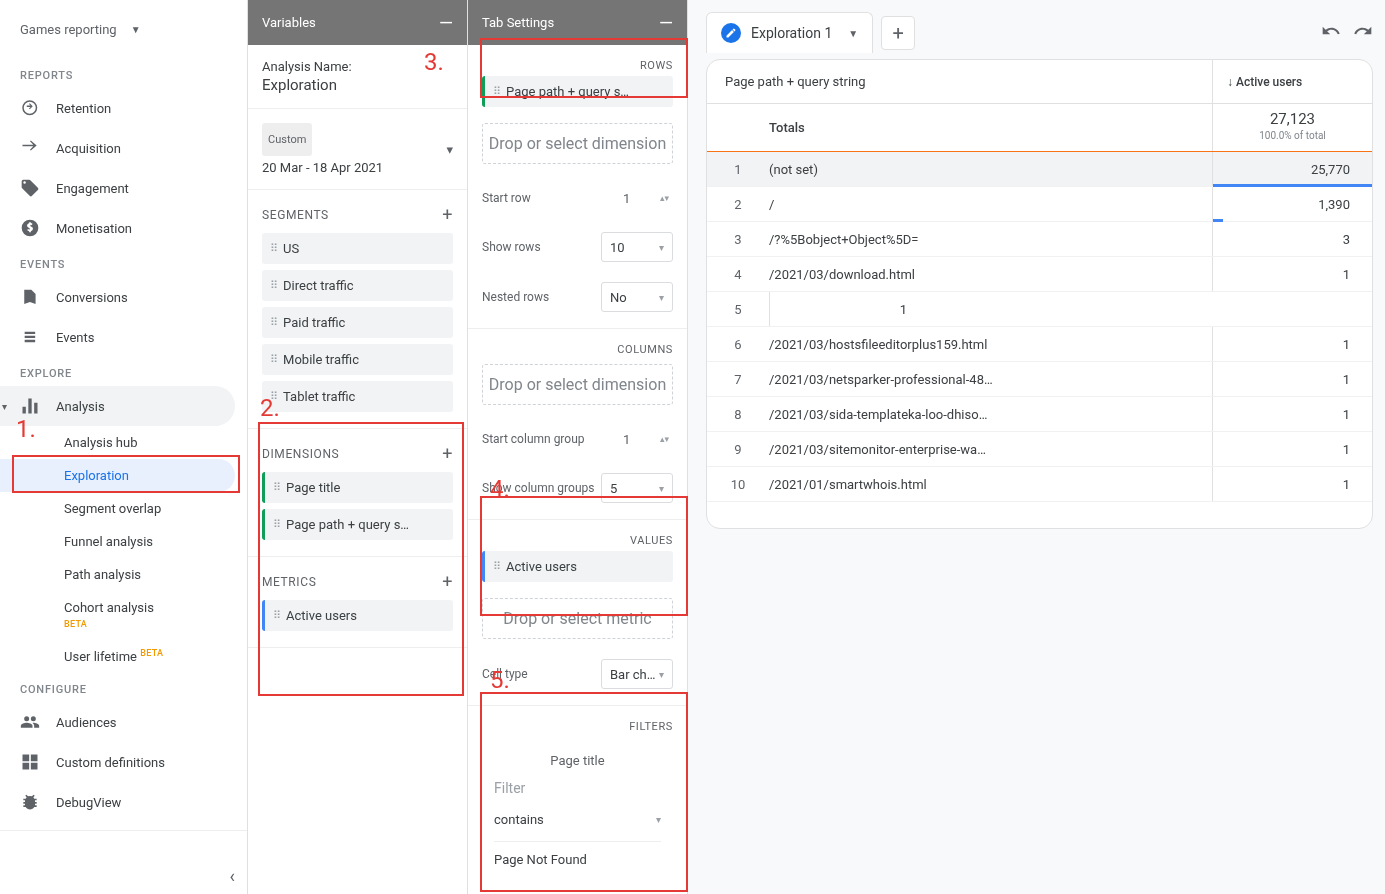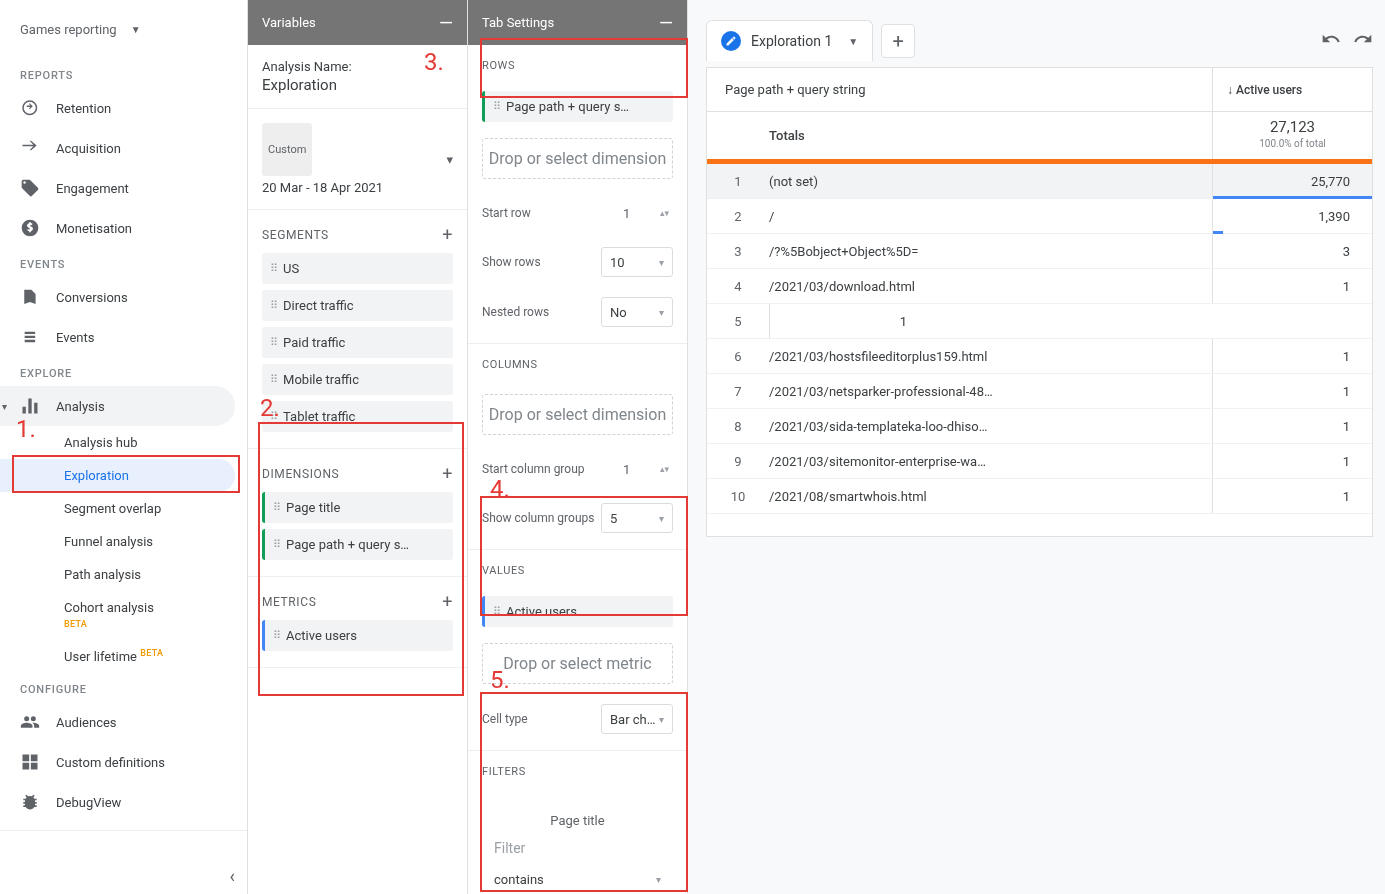--- a/index.html
+++ b/index.html
@@ -34,52 +34,52 @@
 .panel-body { overflow-y:auto; flex:1; }
 .section { padding:14px 14px 10px; border-bottom:1px solid #eee; }
 .section .label { font-size:12px; color:#5f6368; letter-spacing:0.6px; display:flex; justify-content:space-between; align-items:center; margin-bottom:8px; }
 .section .plus { color:#5f6368; font-size:18px; cursor:pointer; }
 .analysis-name { font-size:13px; color:#3c4043; padding:14px; border-bottom:1px solid #eee; }
 .analysis-name .val { font-size:15px; margin-top:2px; }
 .chip { display:flex; align-items:center; gap:6px; background:#f1f3f4; border-radius:3px; padding:8px 8px; margin-bottom:6px; font-size:13px; color:#3c4043; }
 .chip .drag { color:#9aa0a6; font-size:11px; letter-spacing:-1px; }
 .chip.green { border-left:3px solid #0f9d58; }
 .chip.blue { border-left:3px solid #4285f4; }
-.custom-pill { background:#eee; border-radius:3px; font-size:11px; padding:20px 6px; display:inline-block; color:#5f6368; margin-bottom:4px;}
+.custom-pill { background:#eee; border-radius:3px; font-size:11px; padding:10px 6px; display:inline-block; color:#5f6368; margin-bottom:4px;}
 .date-row { display:flex; justify-content:space-between; align-items:center; padding:14px; border-bottom:1px solid #eee; }
 
 
 .setrow { display:flex; justify-content:space-between; align-items:center; padding:10px 14px; font-size:12px; color:#5f6368; }
 .setrow .ctrl { width:72px; height:30px; border:1px solid #dadce0; border-radius:3px; display:flex; align-items:center; justify-content:space-between; padding:0 8px; background:#fff; font-size:13px; color:#3c4043; }
 .setrow .stepper { width:72px; height:28px; display:flex; align-items:center; justify-content:space-between; font-size:13px; padding:0 4px 0 22px;}
 .drop-target { border:1px dashed #cfd2d6; border-radius:3px; color:#80868b; font-size:16px; text-align:center; padding:10px 4px; margin:4px 14px 10px; }
-.subhead { font-size:11px; letter-spacing:0.6px; color:#5f6368; padding:14px 14px 19px; border-top:1px solid #eee;}
+.subhead { font-size:11px; letter-spacing:0.6px; color:#5f6368; padding:14px 14px 4px; border-top:1px solid #eee;text-align:right;}
 .subhead.first { border-top:none;}
 .chip-wrap { padding: 0 14px 6px; }
 .filter-box { margin:6px 14px; padding: 10px 12px; }
 .filter-box .ftitle { font-size:13px; color:#5f6368; text-align:center; margin-bottom:12px;}
 .filter-box .flabel { font-size:14px; color:#9aa0a6; margin-bottom:10px;}
 .filter-box .frow { display:flex; justify-content:space-between; align-items:center; padding:6px 0 14px; border-bottom:1px solid #eee; margin-bottom:10px; font-size:13px;}
 
 
-.result { flex:1; background:#f8f9fa; padding:20px 12px 0 18px; overflow:hidden; }
+.result { flex:1; background:#f8f9fa; padding:12px 12px 0 18px; overflow:hidden; }
 .tabs-row { display:flex; align-items:center; gap:8px; margin-bottom:6px; }
 .tab-pill { background:#fff; border-radius:6px 6px 0 0; padding:10px 14px; display:flex; align-items:center; gap:10px; border:1px solid #e0e0e0; border-bottom:none; box-shadow: 0 -1px 0 rgba(0,0,0,0) inset;}
 .tab-pill .circ { width:20px; height:20px; border-radius:50%; background:#1a73e8; color:#fff; display:flex; align-items:center; justify-content:center; }
 .tab-pill .circ svg{width:12px;height:12px;fill:#fff;}
 .tab-add { width:34px; height:34px; border:1px solid #e0e0e0; border-radius:4px; display:flex; align-items:center; justify-content:center; background:#fff; font-size:20px; color:#5f6368; cursor:pointer;}
 .undo-redo { margin-left:auto; display:flex; gap:12px; }
 .undo-redo span svg{width:20px;height:20px;fill:#5f6368;}
 
-.table-area { background:#fff; border-radius:0; border:1px solid #e0e0e0; height:470px; overflow:hidden; }
+.table-area { background:#fff; border-radius:14px; border:1px solid #e0e0e0; height:470px; overflow:hidden; }
 .thead { display:flex; border-bottom:1px solid #e0e0e0; }
 .th-left { flex:1; padding:14px 18px; font-size:13px; color:#3c4043; display:flex; align-items:center;}
 .th-right { width:160px; border-left:1px solid #e0e0e0; padding:14px 14px; font-size:12px; color:#3c4043; display:flex; align-items:center;}
 .th-right .arrow { font-size:12px; margin-right:3px;}
-.totals-row { display:flex; border-bottom:5px solid #f97316; }
+.totals-row { display:flex; border-bottom:1px solid #f97316; }
 .totals-left { flex:1; padding:16px 18px 16px 62px; font-size:13px; font-weight:500; color:#3c4043; }
 .totals-right { width:160px; border-left:1px solid #e0e0e0; text-align:center; padding:6px 0; }
 .totals-right .big { font-size:15px; color:#3c4043; }
 .totals-right .sub { font-size:10px; color:#80868b; margin-top:2px; }
 .data-row { display:flex; border-bottom:1px solid #f1f1f1; height:35px; align-items:stretch; }
 .data-row .idx { width:62px; text-align:center; color:#5f6368; font-size:13px; display:flex; align-items:center; justify-content:center;}
 .data-row .path { flex:1; font-size:13px; color:#3c4043; display:flex; align-items:center; overflow:hidden; white-space:nowrap; text-overflow:ellipsis; padding-right:8px;}
 .data-row .val { width:160px; border-left:1px solid #e0e0e0; text-align:right; padding-right:22px; display:flex; align-items:center; justify-content:flex-end; font-size:13px; position:relative;}
 .data-row.hl { background:#f1f3f4; }
 .bar-under { position:absolute; left:0; bottom:-1px; height:3px; background:#4285f4; }
@@ -440,21 +440,21 @@
             <div class="path">/2021/03/sida-templateka-loo-dhiso…</div>
             <div class="val">1<div class="bar-under" style="width:0%;"></div></div>
           </div>
           <div class="data-row">
             <div class="idx">9</div>
             <div class="path">/2021/03/sitemonitor-enterprise-wa…</div>
             <div class="val">1<div class="bar-under" style="width:0%;"></div></div>
           </div>
           <div class="data-row">
             <div class="idx">10</div>
-            <div class="path">/2021/08/smartwhois.html</div>
+            <div class="path">/2021/01/smartwhois.html</div>
             <div class="val">1<div class="bar-under" style="width:0%;"></div></div>
           </div>
         </div>
     </div>
   </div>
 </div>
 
 <div class="annot" style="left:16px; top:415px;">1.</div>
 <div class="redbox" style="left:12px; top:455px; width:228px; height:38px;"></div>
 

